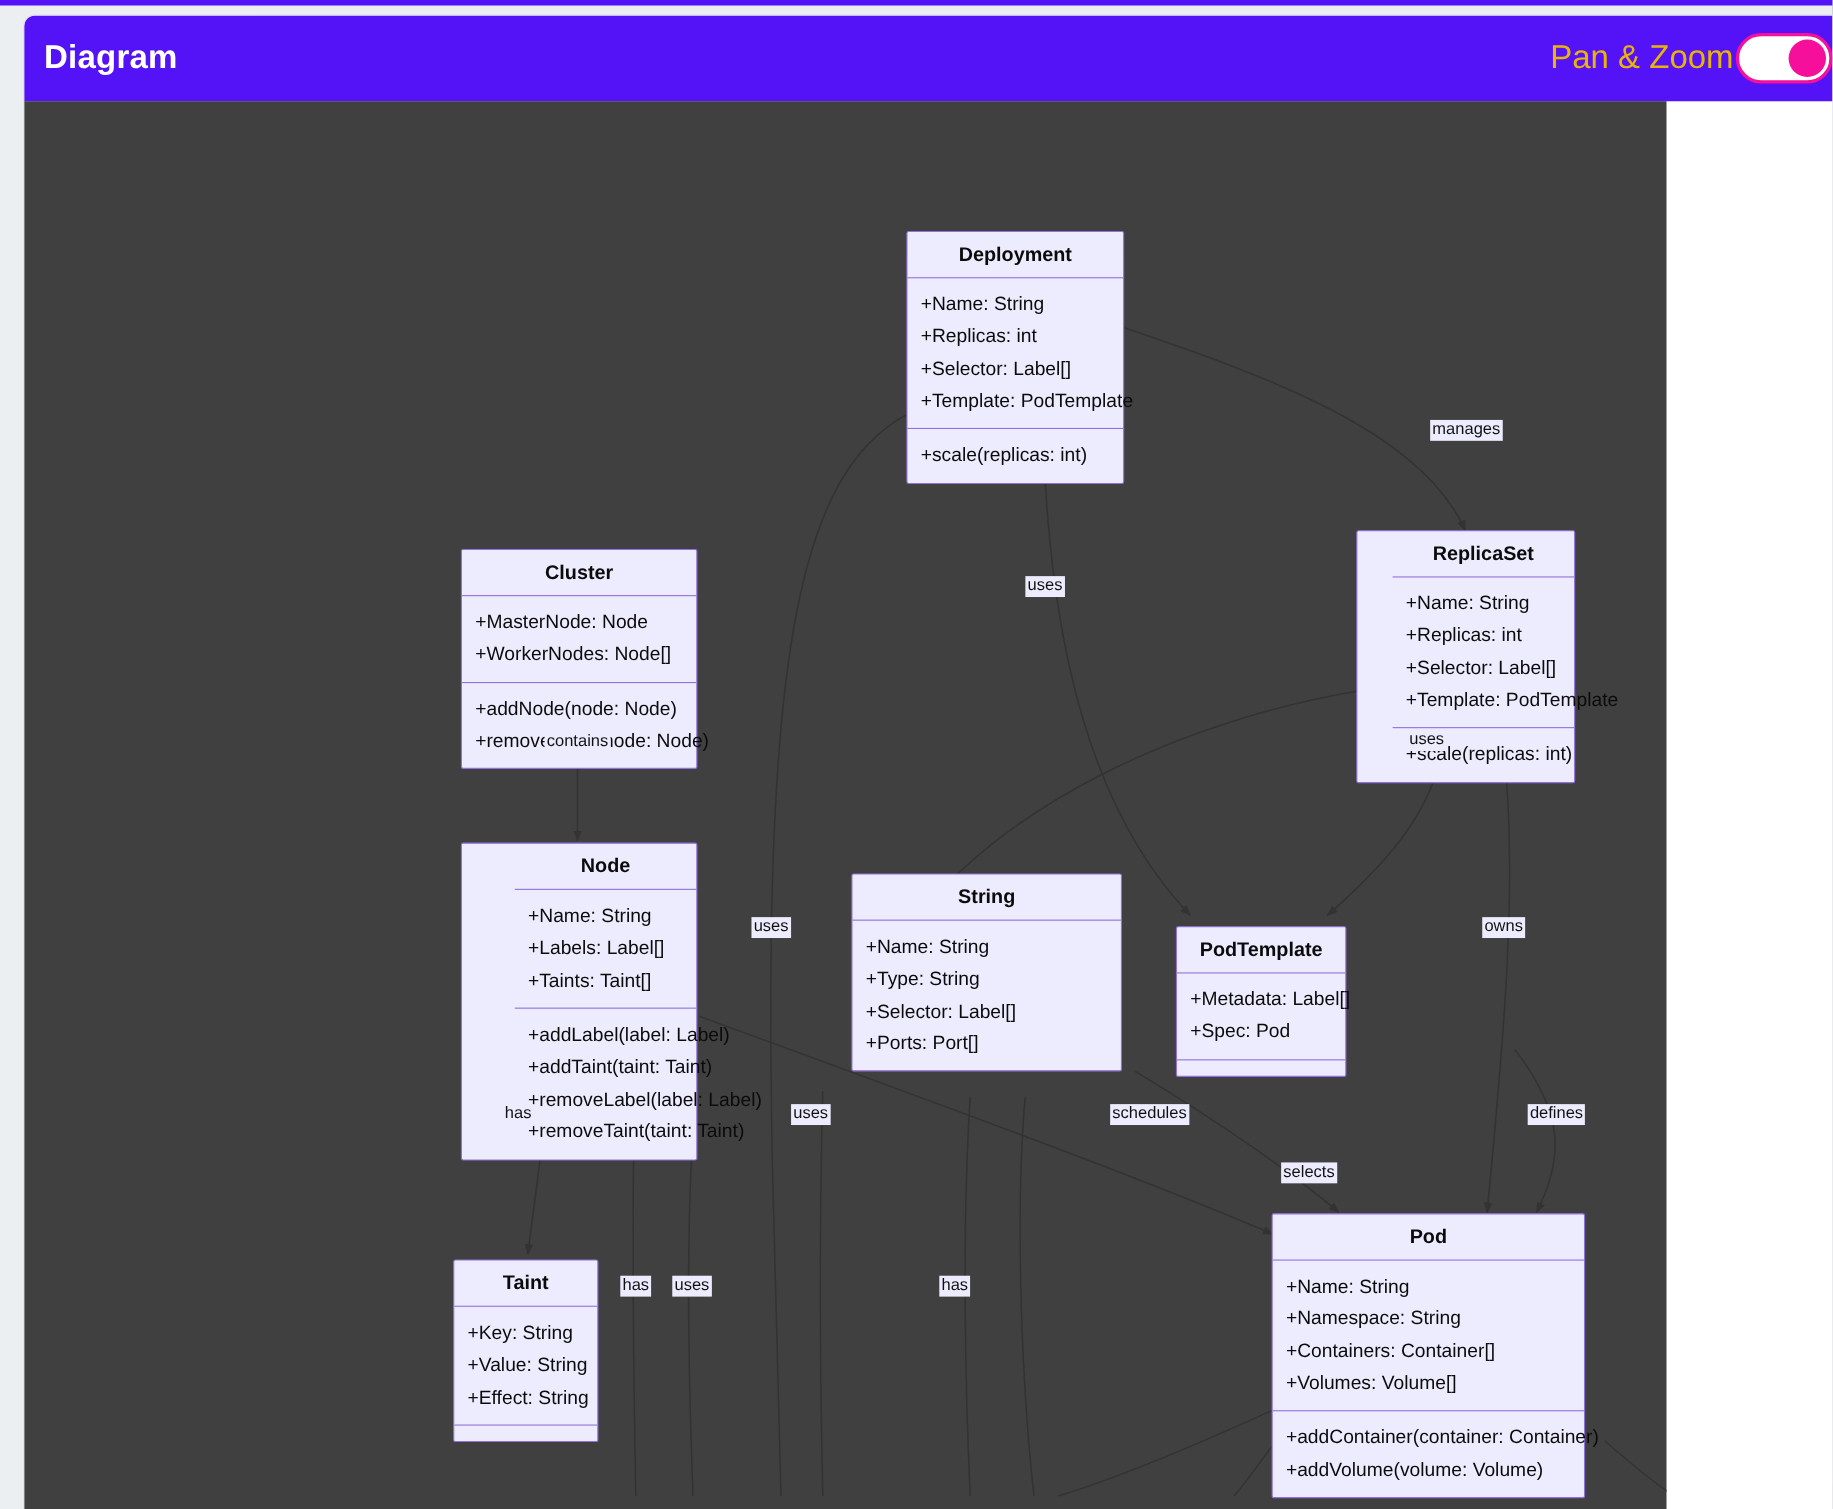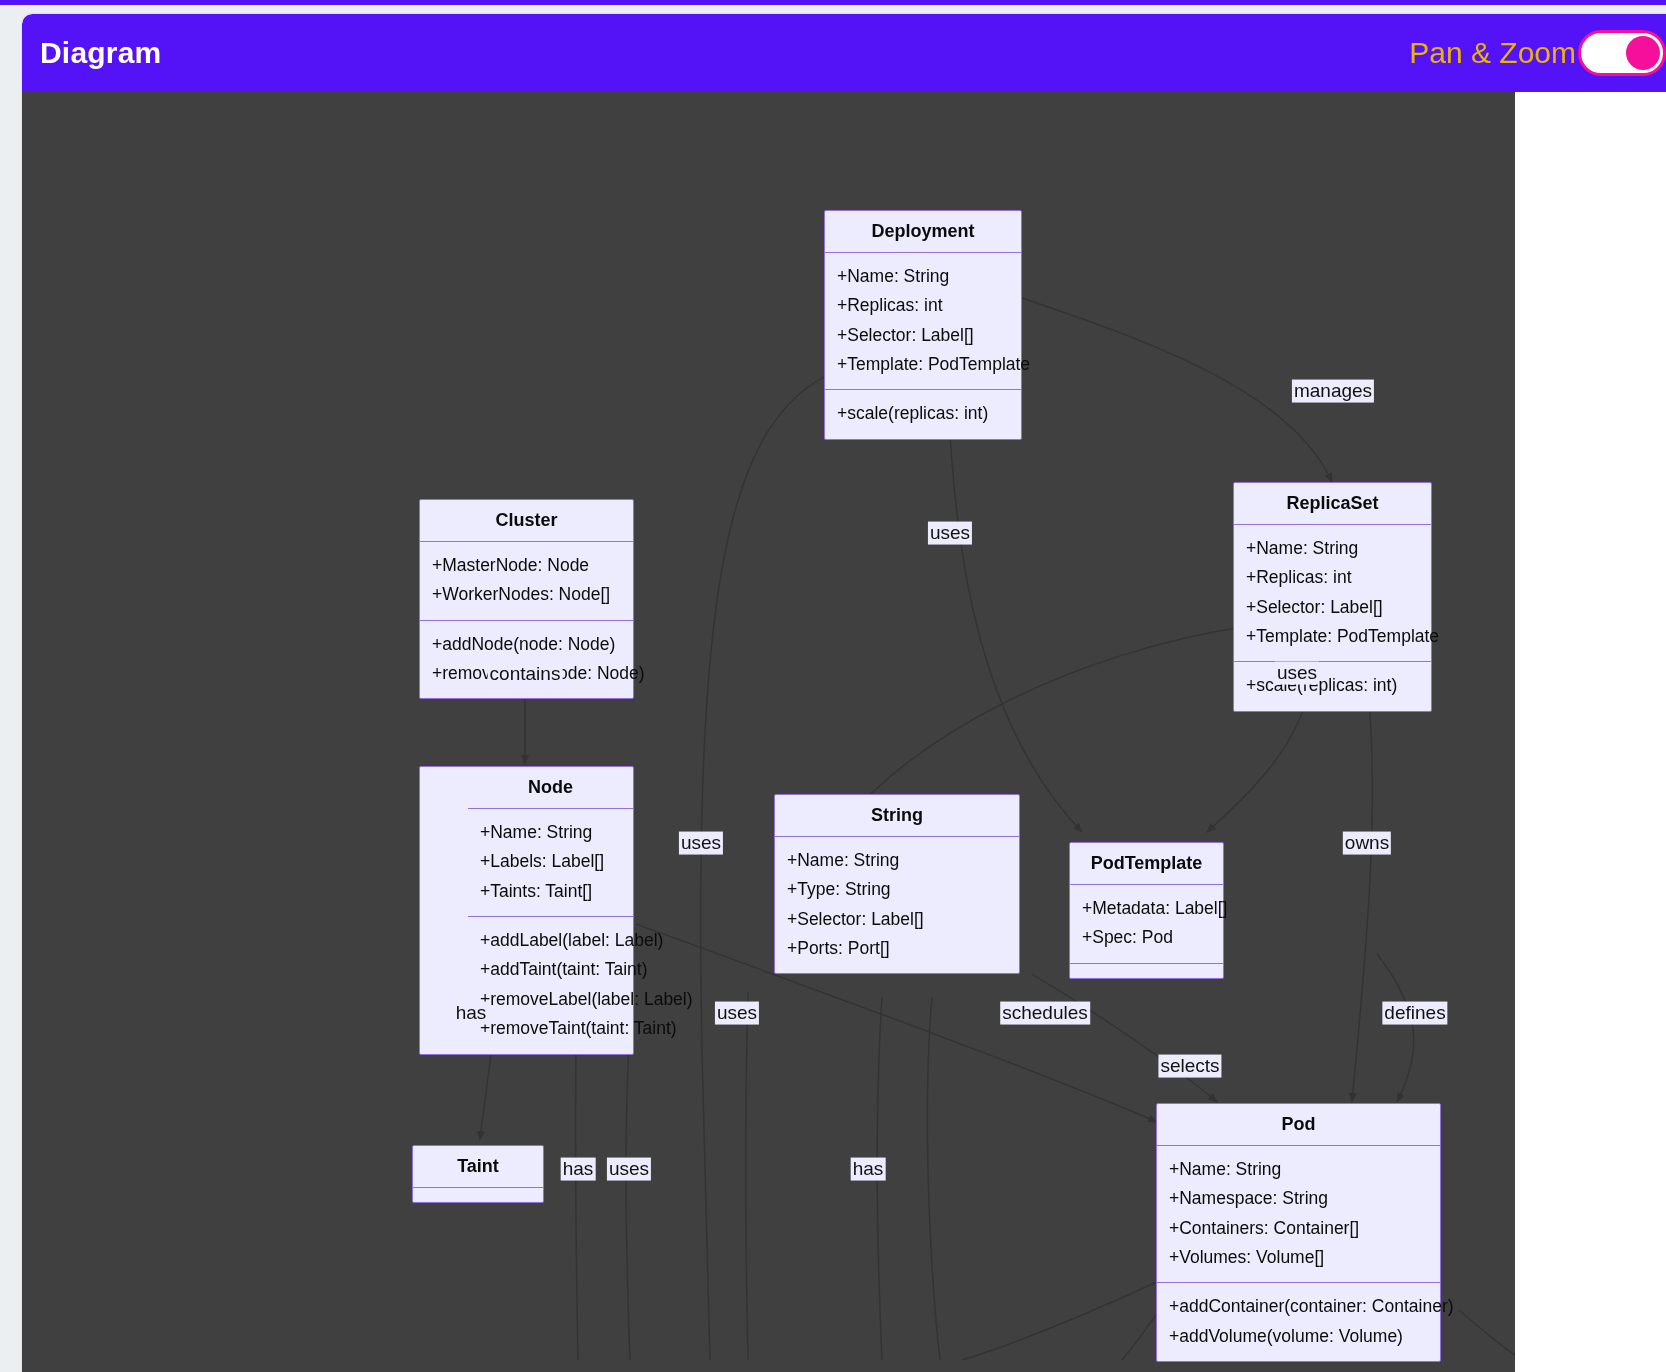--- a/index.html
+++ b/index.html
@@ -119,21 +119,21 @@
   }
   .uml-section:last-child { border-bottom: none; }
   .uml-line {
     line-height: 1.68;
     white-space: nowrap;
   }
   .edge-label {
     position: absolute;
     background: #ececfe;
     color: #111111;
-    font-size: 19px;
+    font-size: 15px;
     line-height: 1.1;
     padding: 1px 2px;
     transform: translate(-50%, -50%);
     white-space: nowrap;
     z-index: 6;
   }
 </style>
 </head>
 <body>
 
@@ -217,21 +217,21 @@
         <div class="uml-section">
           <div class="uml-line">+MasterNode: Node</div>
           <div class="uml-line">+WorkerNodes: Node[]</div>
         </div>
         <div class="uml-section">
           <div class="uml-line">+addNode(node: Node)</div>
           <div class="uml-line">+removeNode(node: Node)</div>
         </div>
       </div>
 
-      <div class="uml-node" id="node-replicaset" style="left:1211px; top:390px; width:199px;">
+      <div class="uml-node" id="node-replicaset" style="left:1211px; top:390px; width:199px;padding-left:32px;">
         <div class="uml-title">ReplicaSet</div>
         <div class="uml-section">
           <div class="uml-line">+Name: String</div>
           <div class="uml-line">+Replicas: int</div>
           <div class="uml-line">+Selector: Label[]</div>
           <div class="uml-line">+Template: PodTemplate</div>
         </div>
         <div class="uml-section">
           <div class="uml-line">+scale(replicas: int)</div>
         </div>
@@ -266,20 +266,25 @@
         <div class="uml-title">PodTemplate</div>
         <div class="uml-section">
           <div class="uml-line">+Metadata: Label[]</div>
           <div class="uml-line">+Spec: Pod</div>
         </div>
         <div class="uml-section" style="padding:7px 12px;"></div>
       </div>
 
       <div class="uml-node" id="node-taint" style="left:390px; top:1053px; width:132px;">
         <div class="uml-title">Taint</div>
+        <div class="uml-section">
+          <div class="uml-line">+Key: String</div>
+          <div class="uml-line">+Value: String</div>
+          <div class="uml-line">+Effect: String</div>
+        </div>
         <div class="uml-section" style="padding:7px 12px;"></div>
       </div>
 
       <div class="uml-node" id="node-pod" style="left:1134px; top:1011px; width:285px;">
         <div class="uml-title">Pod</div>
         <div class="uml-section">
           <div class="uml-line">+Name: String</div>
           <div class="uml-line">+Namespace: String</div>
           <div class="uml-line">+Containers: Container[]</div>
           <div class="uml-line">+Volumes: Volume[]</div>

